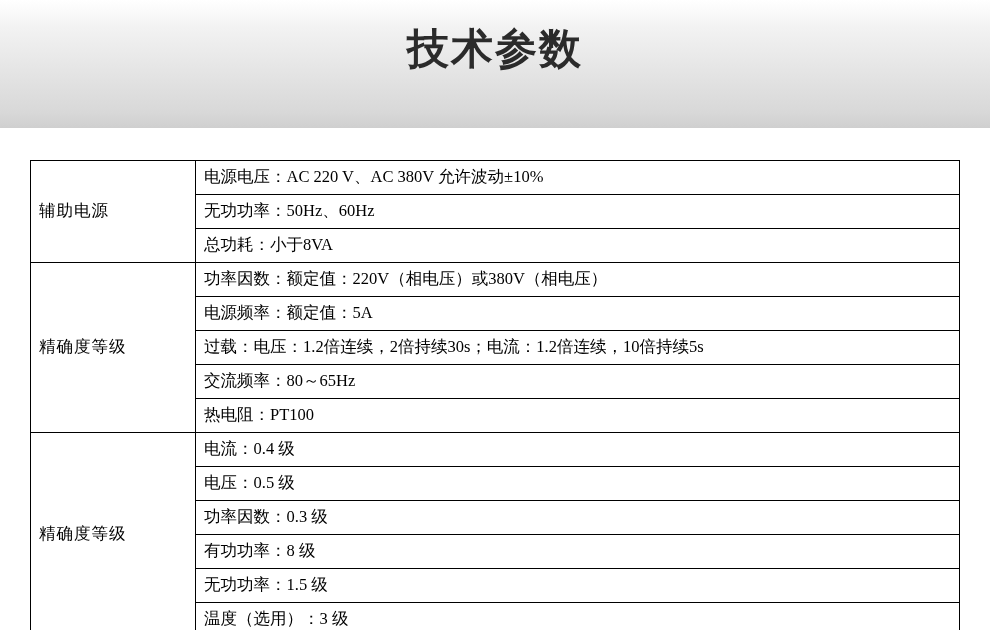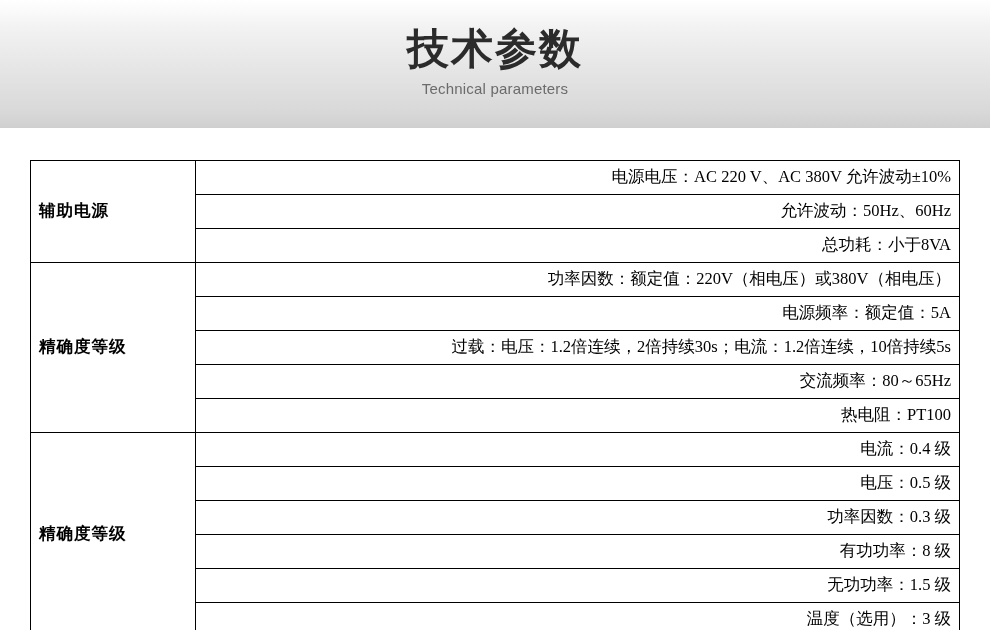--- a/index.html
+++ b/index.html
@@ -68,49 +68,47 @@
     line-height: 22px;
     height: 22px;
     vertical-align: middle;
     font-family: "Liberation Serif", serif;
   }
   td.cat {
     width: 148px;
     text-align: left;
     padding-left: 12px;
     letter-spacing: 1px;
-    font-weight: bold;
   }
   td.val {
-    text-align: right;
+    text-align: left;
     padding-left: 10px;
   }
 </style>
 </head>
 <body>
 
 <div class="header">
   <div class="header-inner">
     <div class="title-cn">技术参数</div>
-    <div class="title-en">Technical parameters</div>
   </div>
 </div>
 
 <div class="spacer"></div>
 
 <div class="table-wrap">
   <table class="spec">
     <tbody>
 
       <tr>
         <td class="cat" rowspan="3">辅助电源</td>
         <td class="val">电源电压：AC 220 V、AC 380V    允许波动±10%</td>
       </tr>
       <tr>
-        <td class="val">允许波动：50Hz、60Hz</td>
+        <td class="val">无功功率：50Hz、60Hz</td>
       </tr>
       <tr>
         <td class="val">总功耗：小于8VA</td>
       </tr>
 
       <tr>
         <td class="cat" rowspan="5">精确度等级</td>
         <td class="val">功率因数：额定值：220V（相电压）或380V（相电压）</td>
       </tr>
       <tr>

